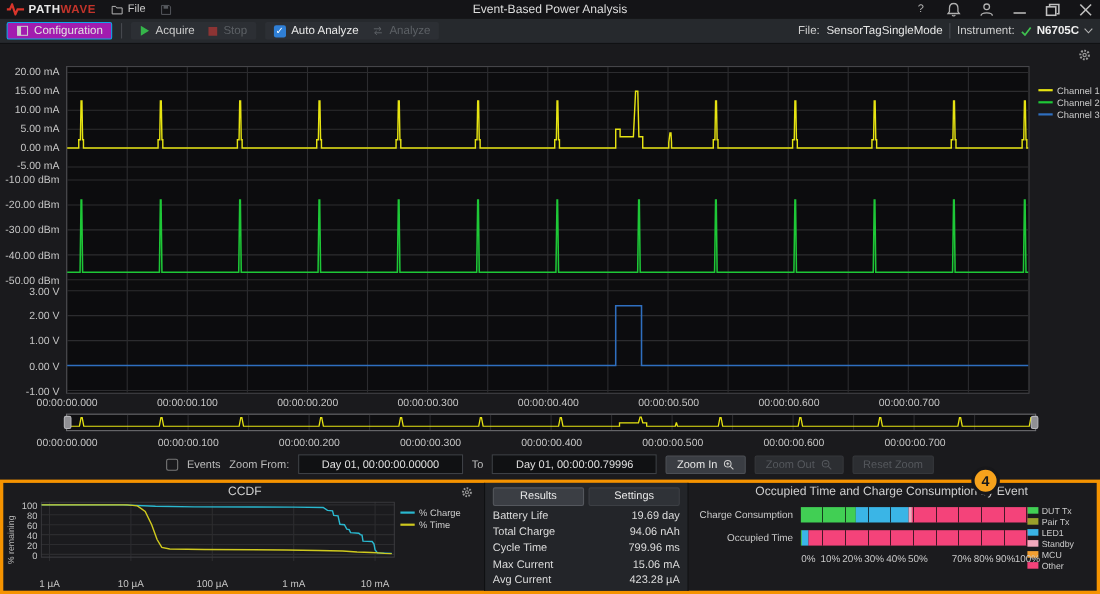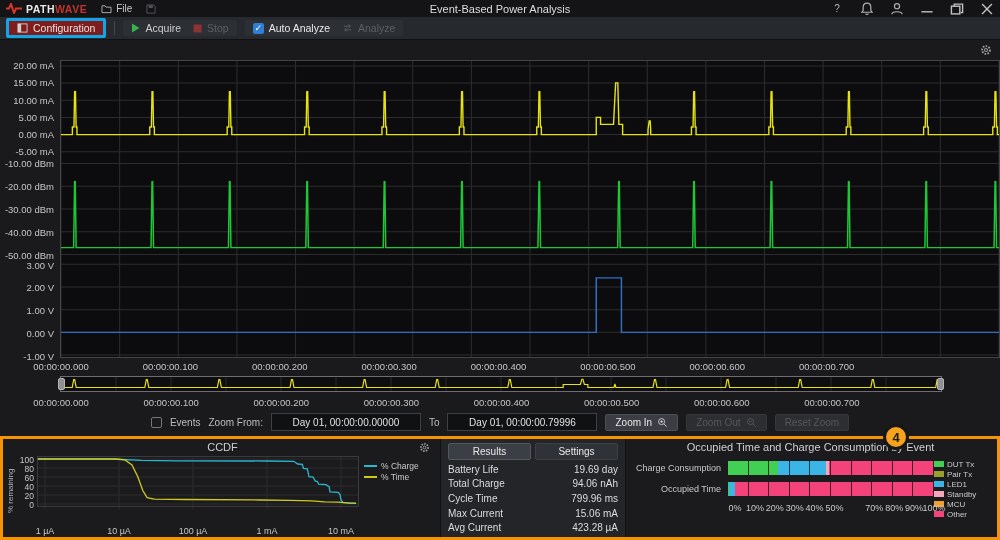--- a/index.html
+++ b/index.html
@@ -10,21 +10,21 @@
   .titlebar{height:17px;background:#141417;display:flex;align-items:center;padding:0 6px;gap:14px;font-size:10px;position:relative;flex:none}
   .tb-left{display:flex;align-items:center;gap:14px;z-index:2}
   .brand{display:flex;align-items:center;gap:4px;font-weight:bold;font-size:10.5px;letter-spacing:.5px}
   .brand .b1{color:#e9e9e9}.brand .b2{color:#c3342b}
   .menuitem{display:flex;align-items:center;gap:4px;color:#c9c9c9}
   .tb-title{position:absolute;left:0;right:0;text-align:center;font-size:11px;color:#ddd;z-index:1}
   .tb-right{margin-left:auto;display:flex;align-items:center;gap:16px;z-index:2;color:#b5b5b5}
   .winbtn{display:flex;align-items:center;justify-content:center;width:14px;height:14px}
   
   .toolbar{height:23px;background:#26292d;display:flex;align-items:center;padding:0 6px;gap:8px;font-size:10.5px;border-bottom:1px solid #101113;flex:none}
-  .btn{display:flex;align-items:center;gap:5px;background:#7f1d1d;border:3px solid #0ea5e9;border-radius:2px;padding:1px 8px;color:#e2e2e2;cursor:pointer}
+  .btn{display:flex;align-items:center;gap:5px;background:#a21caf;border:1px solid #0ea5e9;border-radius:2px;padding:1px 8px;color:#e2e2e2;cursor:pointer}
   .tgroup{display:flex;align-items:center;gap:12px;background:#2c2f34;border-radius:2px;padding:2px 8px}
   .dis{color:#5c6065}
   .tb-file{margin-left:auto;display:flex;align-items:center;gap:6px;color:#cfcfcf}
   .vsep{width:1px;height:14px;background:#45484d}
   .chk{width:11px;height:11px;border-radius:2px;display:inline-flex;align-items:center;justify-content:center;flex:none}
   .chk.on{background:#2f7fd6;color:#fff;font-size:9px}
   .chk.off{background:transparent;border:1px solid #777}
   
   .chart-head{height:20px;position:relative;flex:none}
   .chart-title{position:absolute;left:0;right:0;top:4px;text-align:center;font-size:11.5px;color:#cfcfcf}
@@ -164,20 +164,35 @@
       <span style="display:flex;align-items:center;gap:5px">
         <span class="chk on">✓</span>
         <span style="color:#e8e8e8">Auto Analyze</span>
       </span>
       <span class="dis" style="display:flex;align-items:center;gap:5px">
         <svg width="11" height="10" viewBox="0 0 12 11">
             <path d="M2 3.5 H9 M7 1.5 L9.2 3.5 L7 5.5" fill="none" stroke="#5c6065"></path>
             <path d="M10 7.5 H3 M5 5.5 L2.8 7.5 L5 9.5" fill="none" stroke="#5c6065"></path>
           </svg>
         <span>Analyze</span>
+      </span>
+    </div>
+    <div class="tb-file">
+      <span>File:</span>
+      <span style="color:#e6e6e6">SensorTagSingleMode</span>
+      <div class="vsep"></div>
+      <span>Instrument:</span>
+      <span style="display:flex;align-items:center;gap:4px">
+        <svg width="10" height="9" viewBox="0 0 10 9">
+            <polyline points="1,5 3.8,7.8 9,1" fill="none" stroke="#3fbf4f" stroke-width="1.6"></polyline>
+          </svg>
+        <span style="color:#efefef;font-weight:bold">N6705C</span>
+        <svg width="9" height="6" viewBox="0 0 9 6">
+            <polyline points="1,1 4.5,4.8 8,1" fill="none" stroke="#b5b5b5"></polyline>
+          </svg>
       </span>
     </div>
   </div>
 
   <div class="chart-head">
     <svg class="head-gear" width="12" height="12" viewBox="0 0 16 16">
         <circle cx="8" cy="8" r="5.2" fill="none" stroke="#9a9a9a" stroke-width="2.6" stroke-dasharray="2.2 1.7"></circle>
         <circle cx="8" cy="8" r="2" fill="none" stroke="#9a9a9a" stroke-width="1.4"></circle>
       </svg>
   </div>
@@ -234,20 +249,34 @@
           <line class="grid-line" x1="656.3" x2="656.3" y1="0" y2="300"></line>
           <line class="grid-line" x1="710.9" x2="710.9" y1="0" y2="300"></line>
           <line class="grid-line" x1="765.6" x2="765.6" y1="0" y2="300"></line>
           <line class="grid-line" x1="820.3" x2="820.3" y1="0" y2="300"></line>
           <line class="grid-line" x1="875.0" x2="875.0" y1="0" y2="300"></line>
           <path d="M0,189.1 L11.8,189.1 L12.7,122.4 L13.3,122.4 L14.1,189.1 L84.0,189.1 L84.9,122.4 L85.5,122.4 L86.3,189.1 L156.2,189.1 L157.1,122.4 L157.7,122.4 L158.5,189.1 L228.4,189.1 L229.3,122.4 L229.9,122.4 L230.7,189.1 L300.6,189.1 L301.5,122.4 L302.1,122.4 L302.9,189.1 L372.8,189.1 L373.7,122.4 L374.3,122.4 L375.1,189.1 L444.9,189.1 L445.9,122.4 L446.4,122.4 L447.3,189.1 L519.3,189.1 L520.2,122.4 L520.8,122.4 L521.6,189.1 L589.3,189.1 L590.2,122.4 L590.8,122.4 L591.6,189.1 L661.5,189.1 L662.4,122.4 L663.0,122.4 L663.8,189.1 L733.7,189.1 L734.6,122.4 L735.2,122.4 L736.0,189.1 L805.9,189.1 L806.8,122.4 L807.4,122.4 L808.2,189.1 L870.4,189.1 L871.3,122.4 L871.9,122.4 L872.7,189.1 L875,189.1" fill="none" stroke="#1ec737" stroke-width="1.4"></path>
           <path d="M0,74.6 L10.6,74.6 L10.6,66.9 L12.1,66.9 L12.7,31.1 L13.5,31.1 L14.1,66.9 L14.9,66.9 L14.9,74.6 L82.8,74.6 L82.8,66.9 L84.3,66.9 L84.9,31.1 L85.7,31.1 L86.3,66.9 L87.1,66.9 L87.1,74.6 L155.0,74.6 L155.0,66.9 L156.5,66.9 L157.1,31.1 L157.9,31.1 L158.5,66.9 L159.3,66.9 L159.3,74.6 L227.2,74.6 L227.2,66.9 L228.7,66.9 L229.3,31.1 L230.1,31.1 L230.7,66.9 L231.5,66.9 L231.5,74.6 L299.4,74.6 L299.4,66.9 L300.9,66.9 L301.5,31.1 L302.3,31.1 L302.9,66.9 L303.7,66.9 L303.7,74.6 L371.6,74.6 L371.6,66.9 L373.1,66.9 L373.7,31.1 L374.5,31.1 L375.1,66.9 L375.9,66.9 L375.9,74.6 L443.8,74.6 L443.8,66.9 L445.3,66.9 L445.9,31.1 L446.6,31.1 L447.3,66.9 L448.1,66.9 L448.1,74.6 L499.3,74.6 L499.3,57.2 L503.3,57.2 L503.3,64.2 L515.4,64.2 L517.4,22.2 L519.4,22.2 L520.4,64.2 L523.9,64.2 L523.9,74.6 L547.6,74.6 L547.6,69.4 L548.7,60.7 L549.6,60.7 L550.1,69.4 L550.1,74.6 L588.1,74.6 L588.1,66.9 L589.6,66.9 L590.2,31.1 L591.0,31.1 L591.6,66.9 L592.4,66.9 L592.4,74.6 L660.3,74.6 L660.3,66.9 L661.8,66.9 L662.4,31.1 L663.2,31.1 L663.8,66.9 L664.6,66.9 L664.6,74.6 L732.5,74.6 L732.5,66.9 L734.0,66.9 L734.6,31.1 L735.4,31.1 L736.0,66.9 L736.8,66.9 L736.8,74.6 L804.7,74.6 L804.7,66.9 L806.2,66.9 L806.8,31.1 L807.6,31.1 L808.2,66.9 L809.0,66.9 L809.0,74.6 L869.2,74.6 L869.2,66.9 L870.7,66.9 L871.3,31.1 L872.1,31.1 L872.7,66.9 L873.5,66.9 L873.5,74.6 L875,74.6" fill="none" stroke="#e6e312" stroke-width="1.3"></path>
           <path d="M0,275.0 L499.3,275.0 L499.3,219.8 L522.8,219.8 L522.8,275.0 L875,275.0" fill="none" stroke="#2f6fc0" stroke-width="1.4"></path>
         </svg>
     </div>
+    <div class="legend" id="main-legend">
+        <div class="leg-entry">
+          <span class="leg-swatch" style="background:#e6e312"></span>
+          <span>Channel 1</span>
+        </div>
+        <div class="leg-entry">
+          <span class="leg-swatch" style="background:#1ec737"></span>
+          <span>Channel 2</span>
+        </div>
+        <div class="leg-entry">
+          <span class="leg-swatch" style="background:#2f6fc0"></span>
+          <span>Channel 3</span>
+        </div>
+      </div>
   </div>
   <div class="xlabels" id="main-xlabels">
       <span class="xlab" style="left: 0%;">00:00:00.000</span>
       <span class="xlab" style="left: 12.5%;">00:00:00.100</span>
       <span class="xlab" style="left: 25%;">00:00:00.200</span>
       <span class="xlab" style="left: 37.5%;">00:00:00.300</span>
       <span class="xlab" style="left: 50%;">00:00:00.400</span>
       <span class="xlab" style="left: 62.5%;">00:00:00.500</span>
       <span class="xlab" style="left: 75%;">00:00:00.600</span>
       <span class="xlab" style="left: 87.5%;">00:00:00.700</span>

